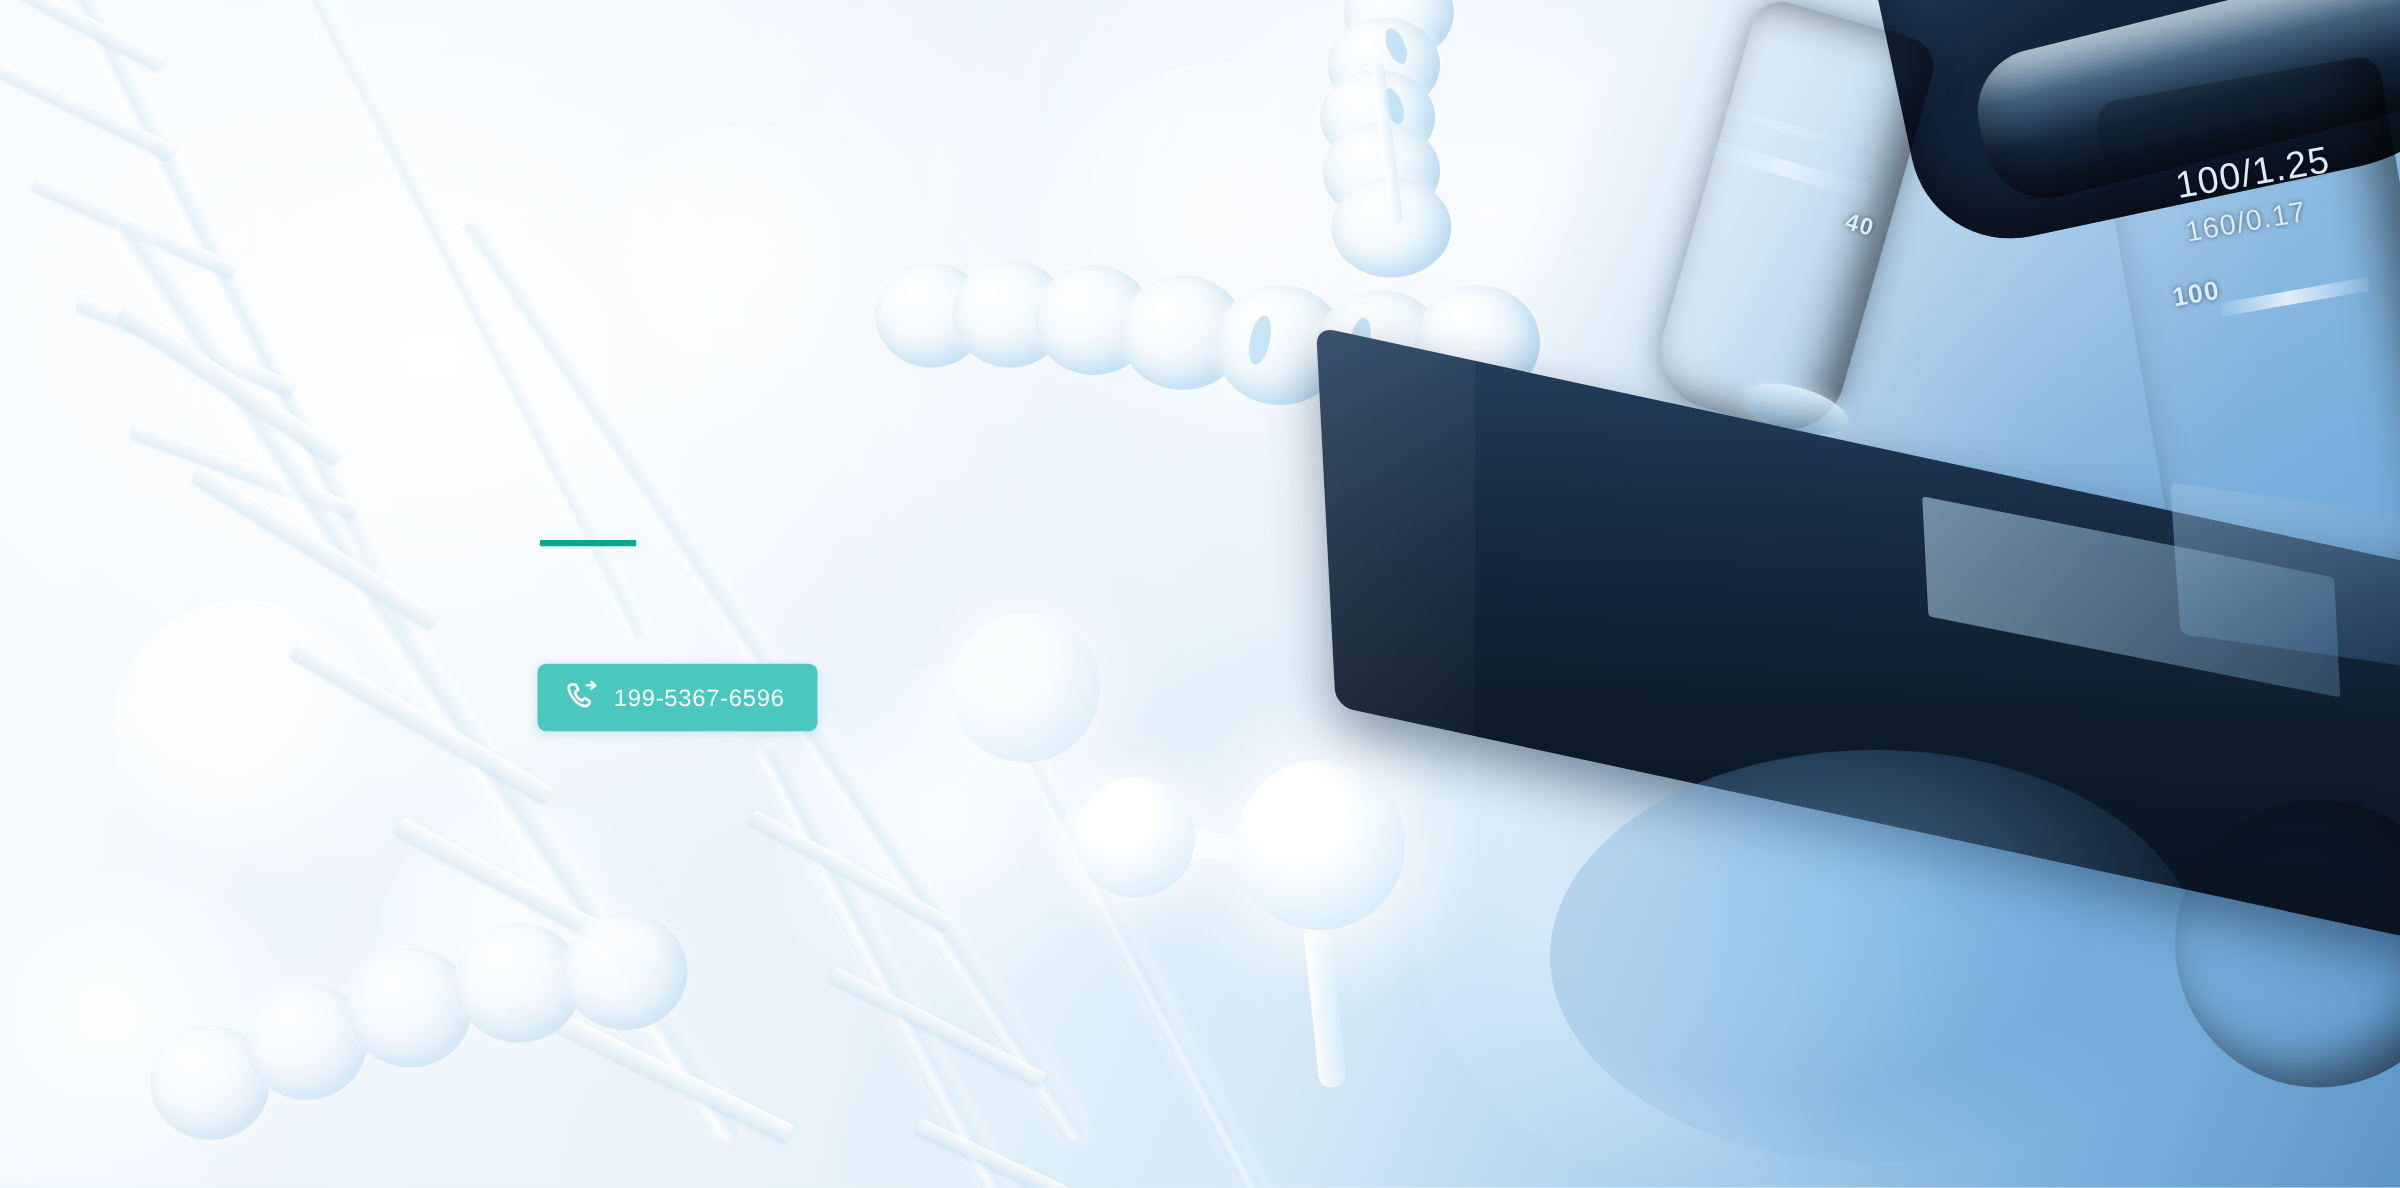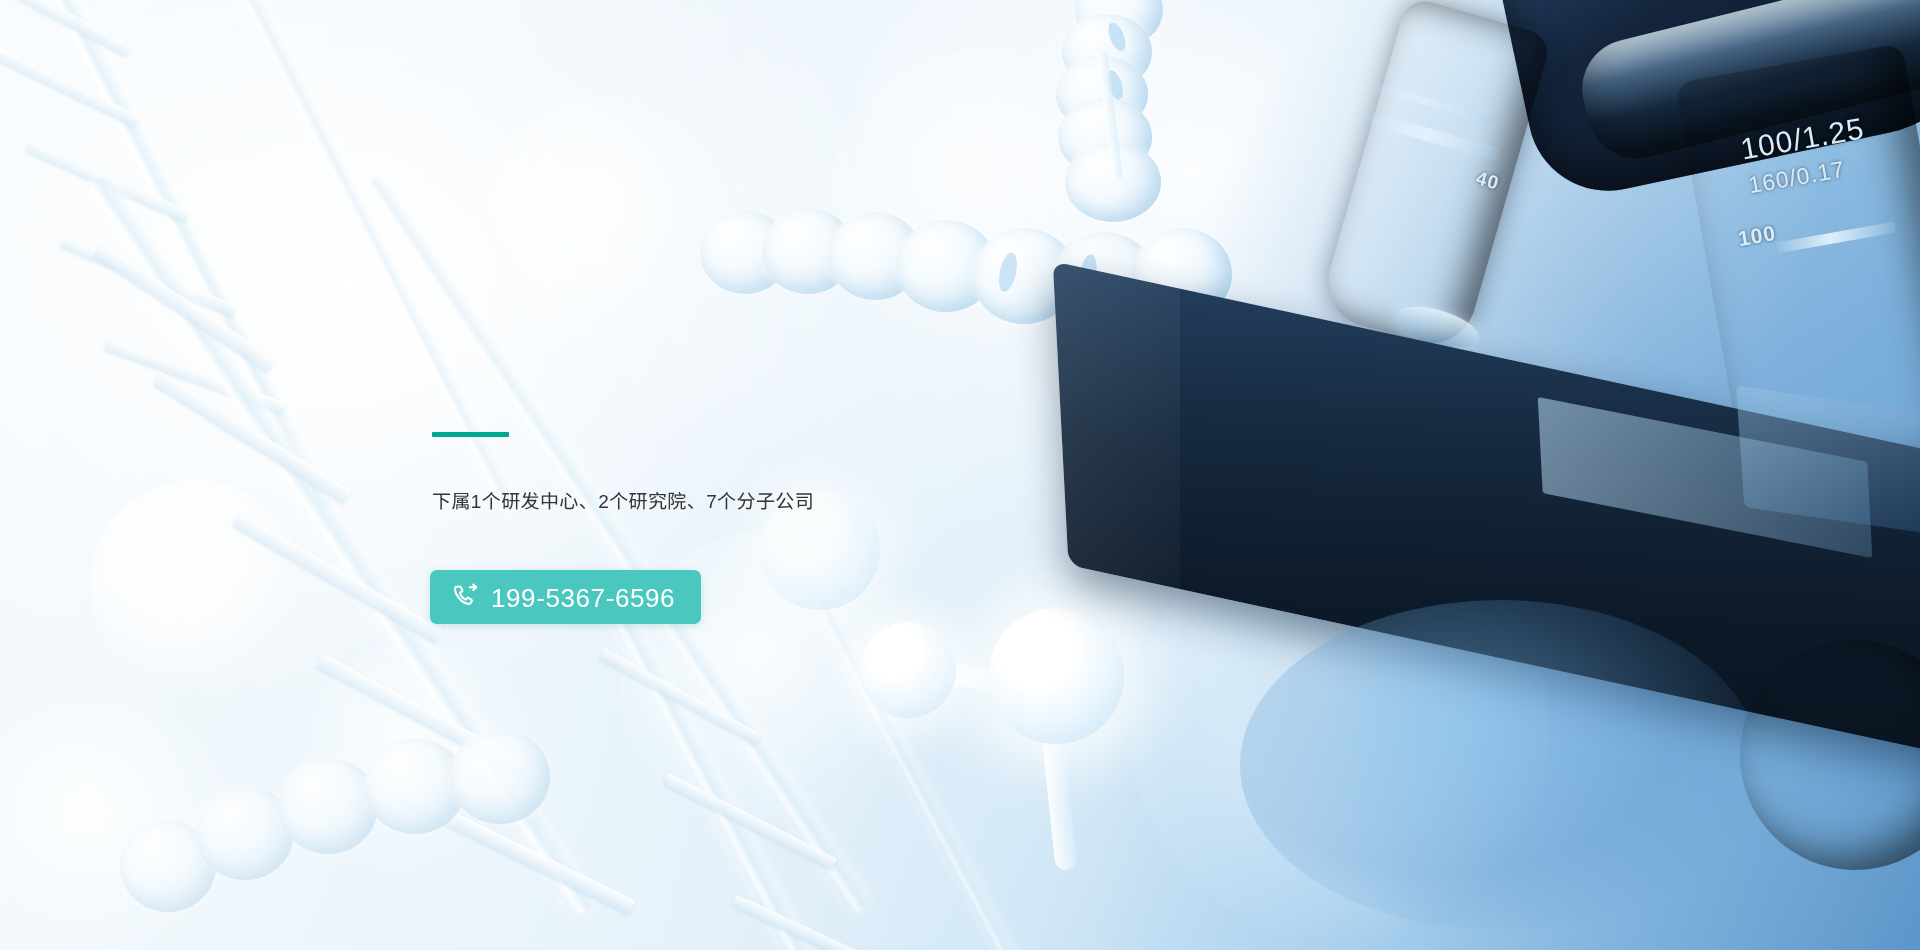--- a/index.html
+++ b/index.html
@@ -108,21 +108,21 @@
     margin:46px 0 0 2px;
     font-size:19px;line-height:2.05;color:#333333;letter-spacing:.4px;
   }
   .desc .line{display:block;white-space:nowrap;}
 
   .cta{
     display:inline-flex;align-items:center;gap:11px;
     margin:48px 0 0 0;
     background:#4ac8bf;color:#ffffff;
     padding:13px 26px 13px 22px;border:none;border-radius:7px;
-    font-size:26px;font-weight:500;letter-spacing:.6px;
+    font-size:19px;font-weight:500;letter-spacing:.6px;
     font-family:"Liberation Sans","DejaVu Sans",sans-serif;
     cursor:pointer;box-shadow:0 2px 8px rgba(60,160,155,.22);
     line-height:1;
   }
   .cta svg{display:block;flex:0 0 auto;}
   .cta-number{display:inline-block;position:relative;top:1px;}
 </style>
 </head>
 <body>
 
@@ -266,21 +266,20 @@
     <div style="position:absolute;left:60px;top:620px;width:520px;height:330px;border-radius:50%;
                 background:radial-gradient(ellipse at 40% 40%,rgba(130,190,235,.55) 0%,rgba(90,150,205,.25) 50%,rgba(255,255,255,0) 78%);"></div>
   </div>
 
   <div class="content">
 
 
     <div class="divider"></div>
 
     <p class="desc">
-      <span class="line">下属1个研发中心、2个研究院、7个分子公司</span>
     </p>
 
     <button class="cta">
       <span>
         <svg width="28" height="28" viewBox="0 0 24 24" fill="none" stroke="#ffffff" stroke-width="1.8" stroke-linecap="round" stroke-linejoin="round">
           <path d="M3.8 3.2c-.5.2-1 .7-1.2 1.3-.3 1 .1 2.6.9 4.4 1 2.3 2.7 4.7 4.6 6.3 1.9 1.6 4.1 2.6 5.8 2.7 1 0 1.7-.3 2.1-.9l.9-1.3c.3-.5.2-1-.2-1.3l-2.4-1.7c-.4-.3-1-.2-1.3.2l-.8 1c-.2.3-.6.4-.9.2-.9-.5-2-1.4-2.8-2.4-.8-1-1.4-2.1-1.6-3-.1-.3.1-.6.4-.8l1.1-.6c.5-.2.7-.8.5-1.2L7.6 3.6c-.2-.5-.8-.7-1.3-.5l-2.5.1z"></path>
           <path d="M15.2 3.6h5.4"></path>
           <path d="M18.2 1.3l2.4 2.3-2.4 2.3"></path>
         </svg>
       </span>

